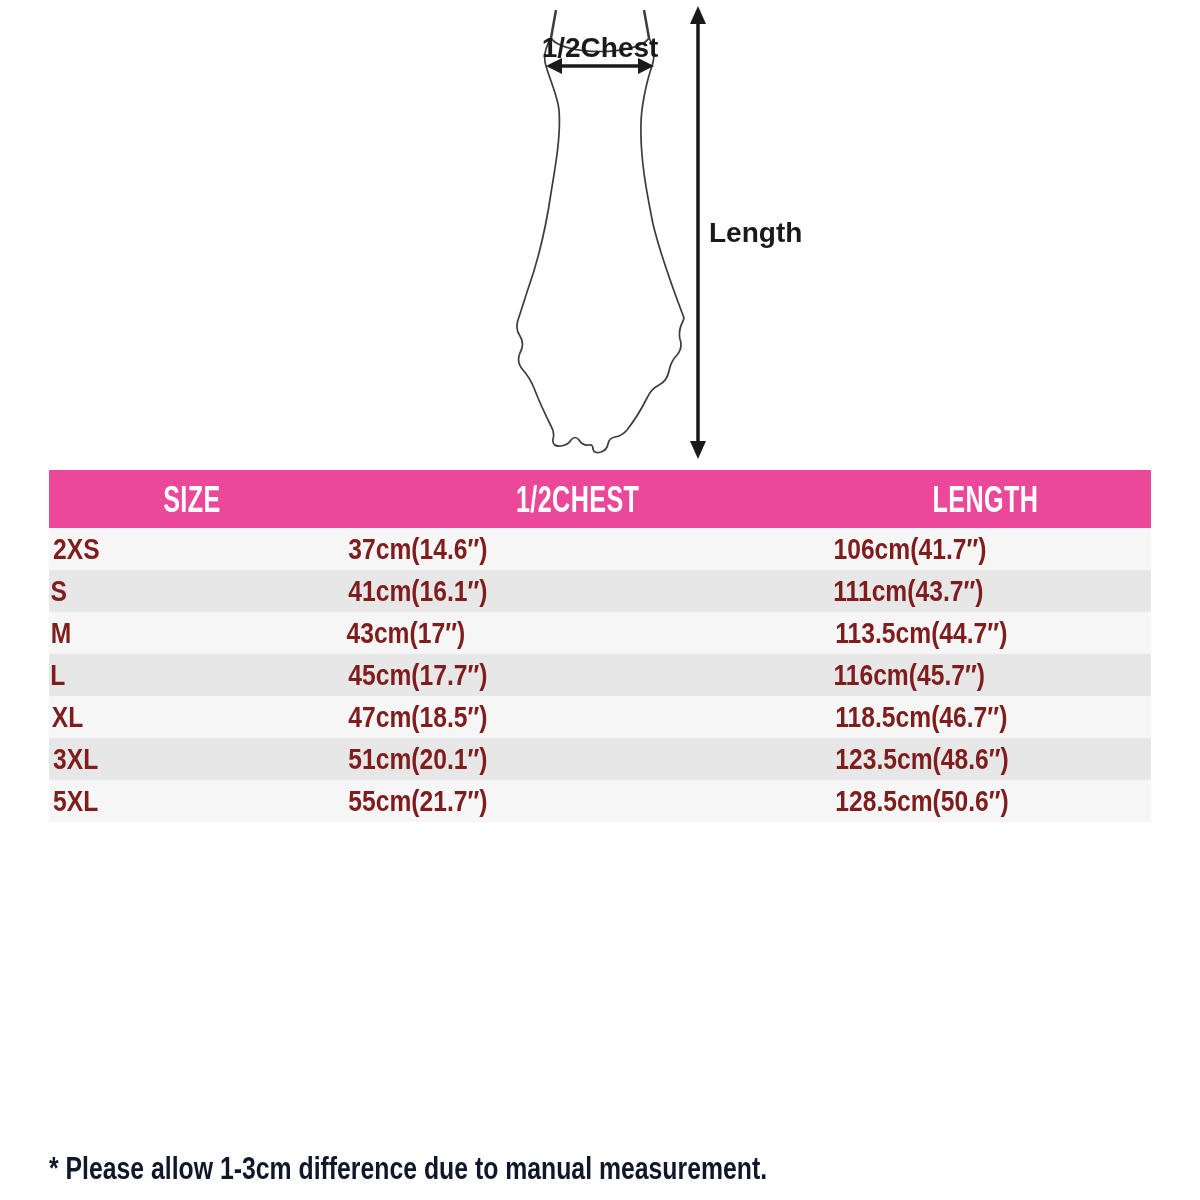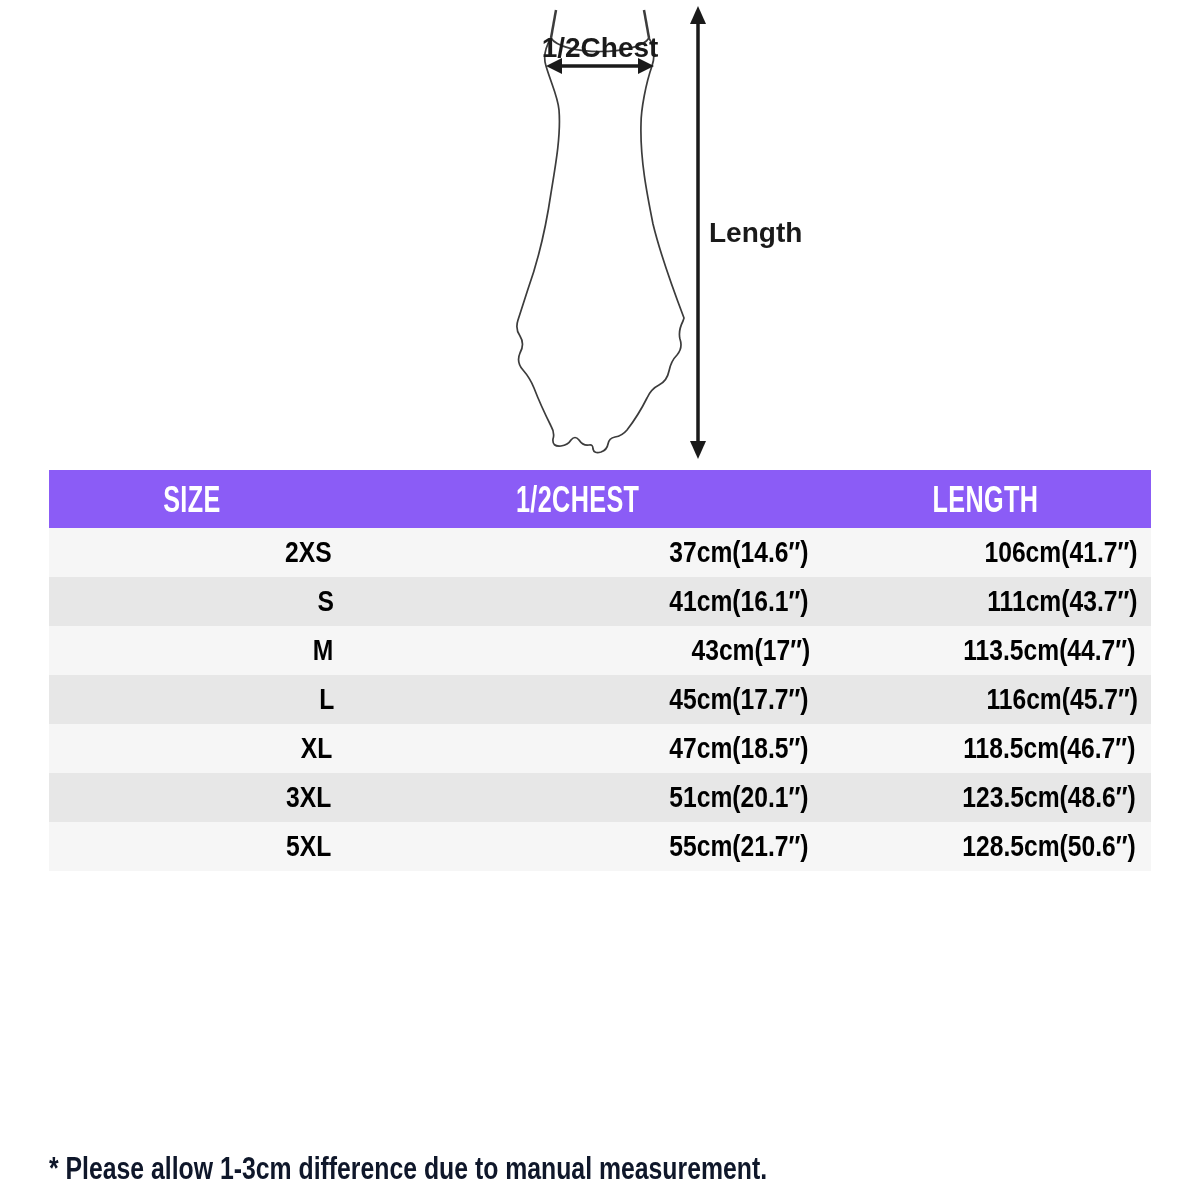--- a/index.html
+++ b/index.html
@@ -20,26 +20,26 @@
   .length-label { font-size:28px; }
 
   table.size-table {
     position:absolute; left:49px; top:470px; width:1102px;
     border-collapse:collapse; table-layout:fixed;
   }
   .size-table col.c1 { width:26%; }
   .size-table col.c2 { width:44%; }
   .size-table col.c3 { width:30%; }
   .size-table th {
-    background:#8b5cf6; color:#ffffff; height:58px;
+    background:#ec4899; color:#ffffff; height:58px;
     vertical-align:middle; font-weight:bold;
   }
   .size-table td {
-    height:49px; text-align:right; vertical-align:middle;
-    font-weight:bold; color:#000000; font-size:29px;
+    height:42px; text-align:left; vertical-align:middle;
+    font-weight:bold; color:#7f1d1d; font-size:29px;
   }
   .size-table tbody tr:nth-child(odd)  { background:#f6f6f6; }
   .size-table tbody tr:nth-child(even) { background:#e7e7e7; }
 
   .cond {
     display:inline-block; transform:scaleX(0.85); transform-origin:center;
     white-space:nowrap;
   }
   th .cond-hd {
     display:inline-block; transform:scale(0.72,1.08); transform-origin:center;

